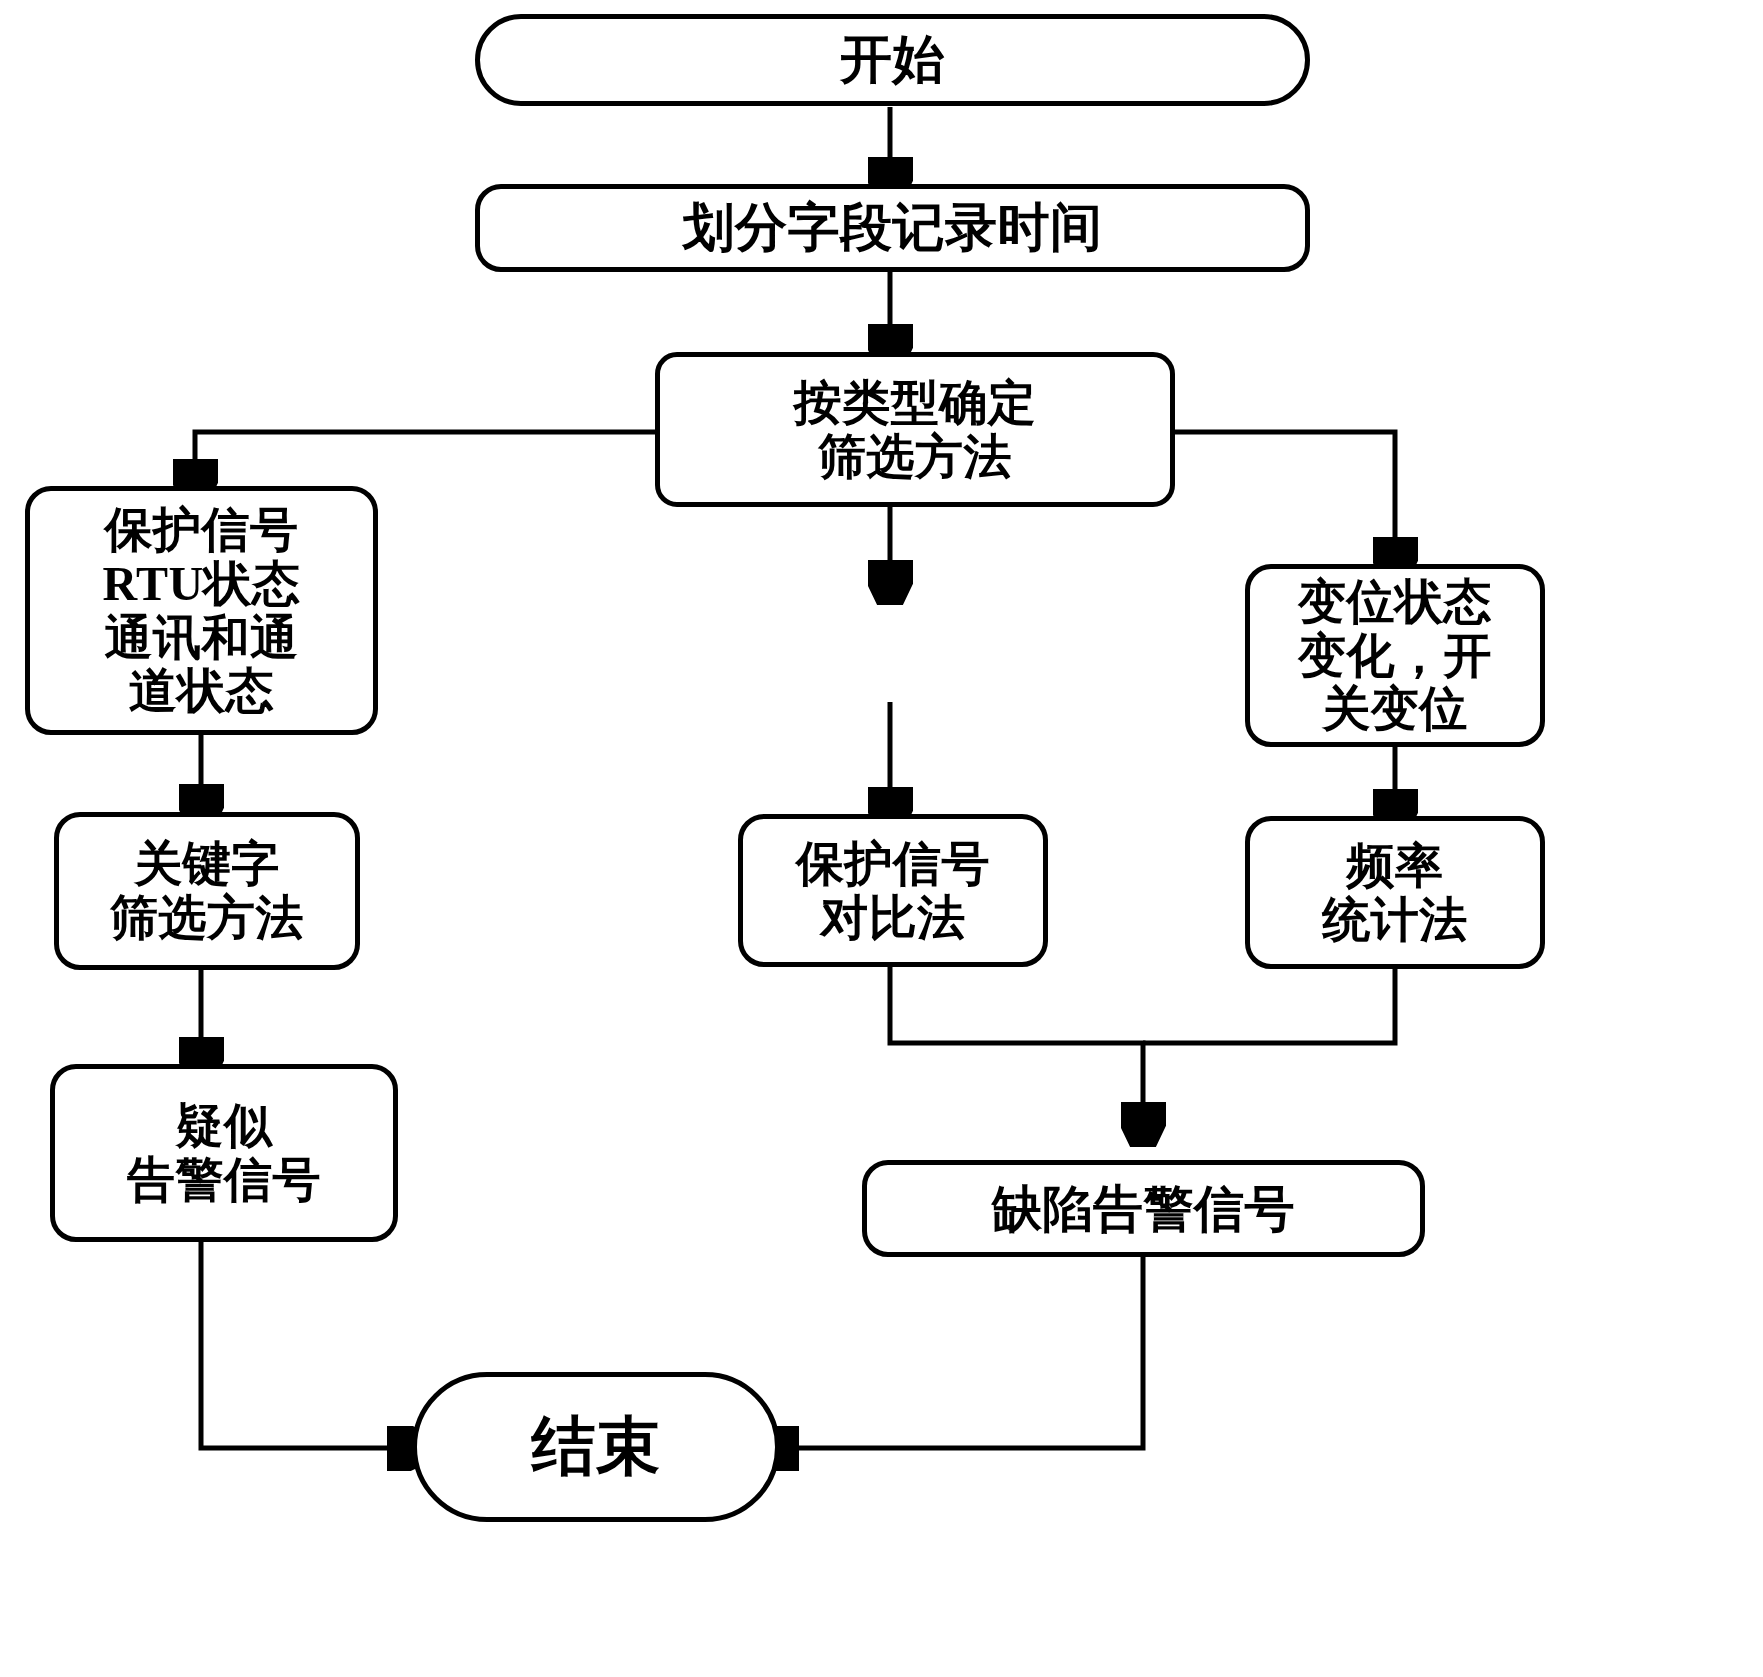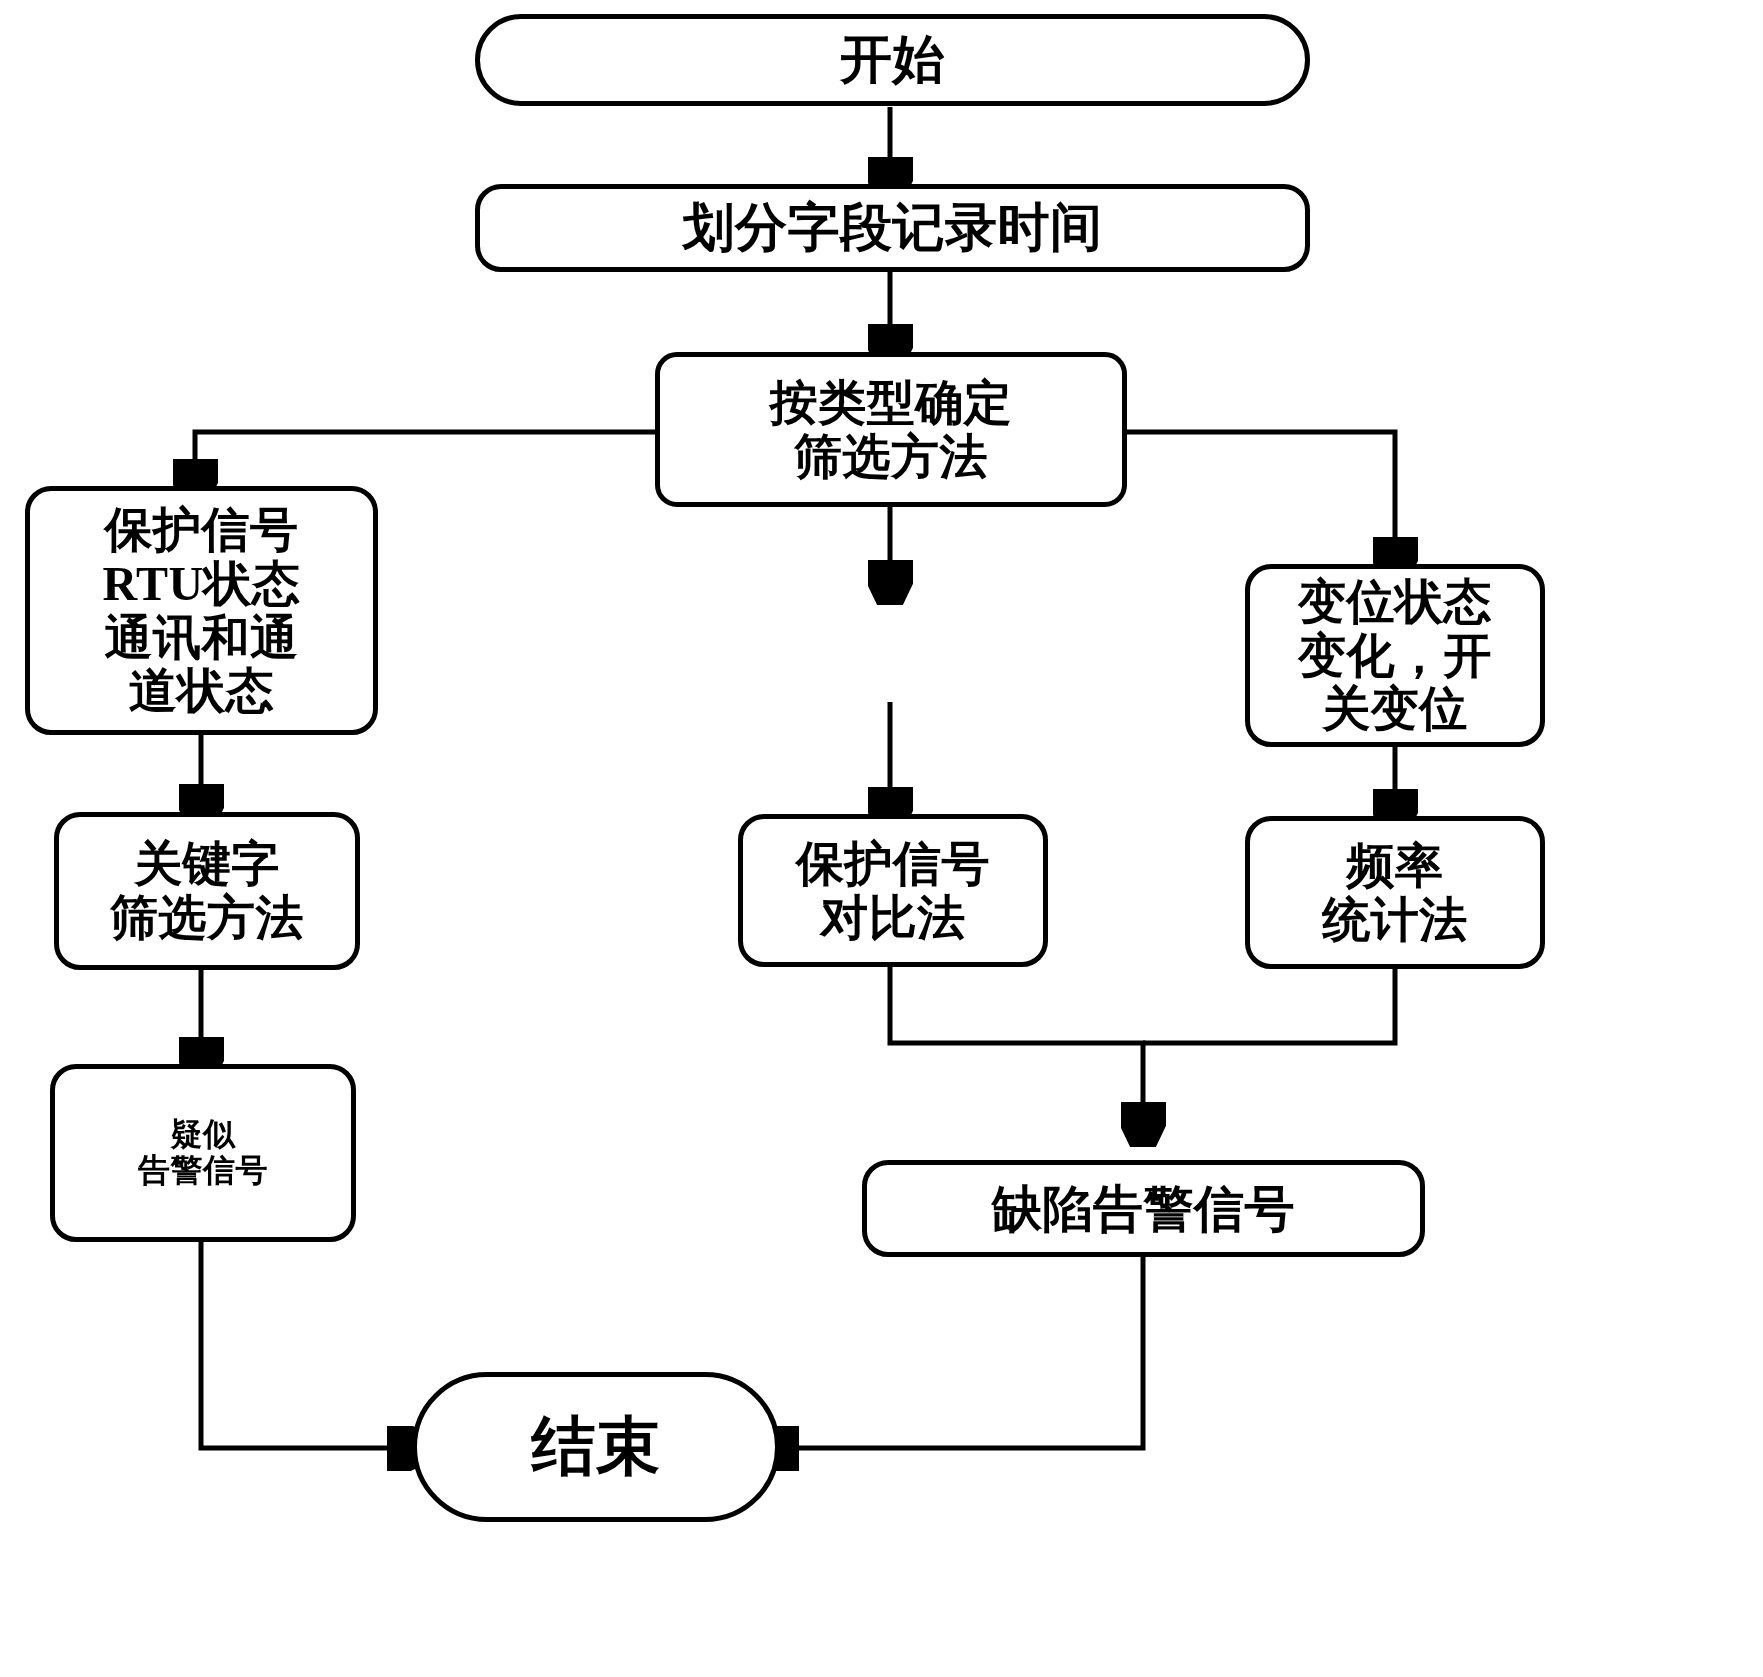--- a/index.html
+++ b/index.html
@@ -62,32 +62,32 @@
 
     <path d="M201,1242 L201,1448 L408,1448" marker-end="url(#ah)"></path>
 
     <path d="M1143,1227 L1143,1448 L778,1448" marker-end="url(#ah)"></path>
   </svg>
 
   <div class="node term" style="left:475px; top:14px; width:835px; height:92px; font-size:52px;">开始</div>
 
   <div class="node r-md" style="left:475px; top:184px; width:835px; height:88px; font-size:52px;">划分字段记录时间</div>
 
-  <div class="node r-sm" style="left:655px; top:352px; width:472px; height:155px; font-size:48px;">按类型确定
+  <div class="node r-sm" style="left:655px; top:352px; width:520px; height:155px; font-size:48px;">按类型确定
 筛选方法</div>
 
   <div class="node r-md" style="left:25px; top:486px; width:353px; height:249px; font-size:48px;">保护信号
 RTU状态
 通讯和通
 道状态</div>
 
   <div class="node r-md" style="left:54px; top:812px; width:306px; height:158px; font-size:48px;">关键字
 筛选方法</div>
 
-  <div class="node r-md" style="left:50px; top:1064px; width:306px; height:178px; font-size:32px;">疑似
+  <div class="node r-md" style="left:50px; top:1064px; width:348px; height:178px; font-size:48px;">疑似
 告警信号</div>
 
 
   <div class="node r-md" style="left:738px; top:814px; width:310px; height:153px; font-size:48px;">保护信号
 对比法</div>
 
   <div class="node r-md" style="left:1245px; top:816px; width:300px; height:153px; font-size:48px;">频率
 统计法</div>
 
   <div class="node r-md" style="left:1245px; top:564px; width:300px; height:183px; font-size:48px;">变位状态

